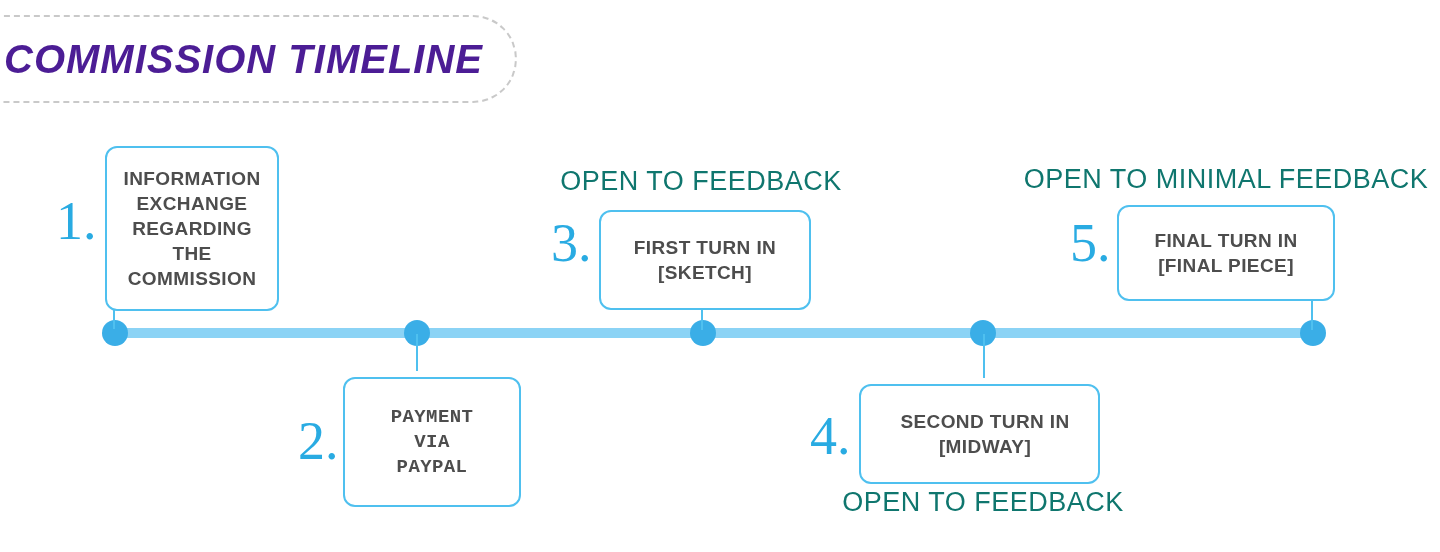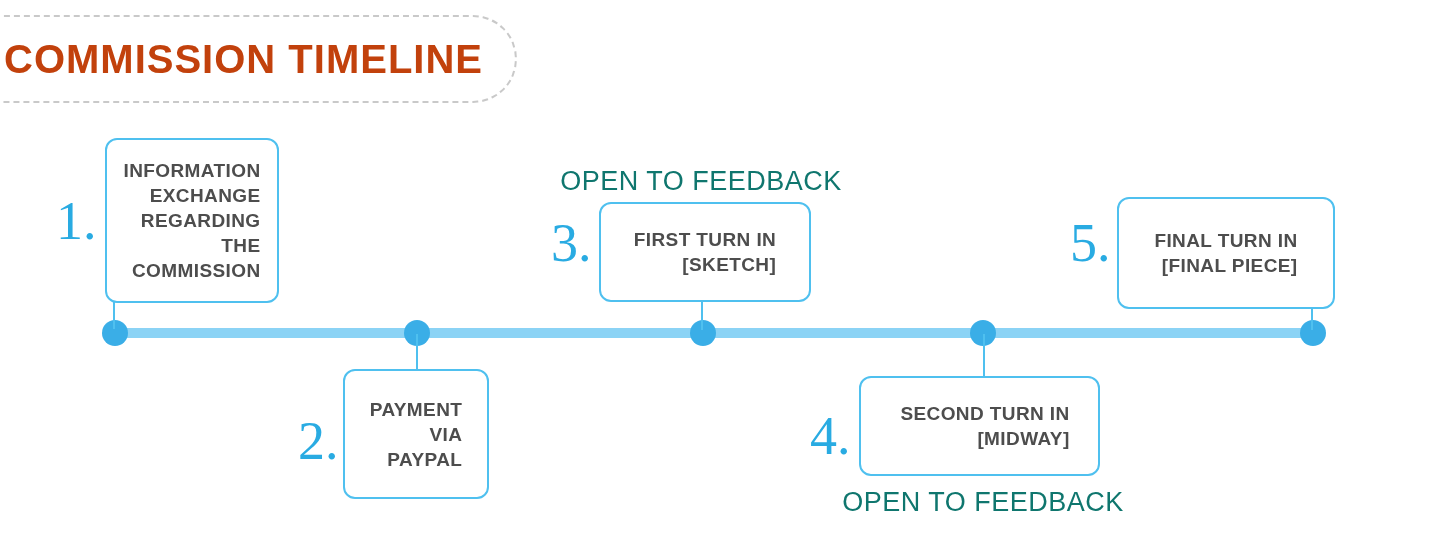--- a/index.html
+++ b/index.html
@@ -27,23 +27,24 @@
     border-radius: 46px;
     box-sizing: border-box;
     display: flex;
     align-items: center;
     justify-content: center;
     padding-left: 40px;
   }
   .title-text {
     font-size: 40px;
     font-weight: 700;
-    color: #c2410c;
+    color: #4c1d95;
     letter-spacing: 1px;
     white-space: nowrap;
+    font-style: italic;
   }
 
   
   .timeline-bar {
     position: absolute;
     left: 103px;
     top: 328px;
     width: 1222px;
     height: 10px;
     background: #8bd3f5;
@@ -66,21 +67,22 @@
   
   .step-box {
     position: absolute;
     box-sizing: border-box;
     background: #ffffff;
     border: 2px solid #4fc0ef;
     border-radius: 12px;
     display: flex;
     align-items: center;
     justify-content: center;
-    text-align: right;
+    text-align: center;
+    margin-top: 8px;
   }
   .step-label {
     font-size: 19px;
     font-weight: 700;
     color: #4d4d4d;
     line-height: 25px;
     letter-spacing: 0.4px;
     white-space: pre-line;
   }
 
@@ -130,39 +132,40 @@
   <div class="step-number" style="left:56px; top:194px;">1.</div>
   <div class="step-box" style="left:105px; top:138px; width:174px; height:165px;">
     <div class="step-label">INFORMATION
 EXCHANGE
 REGARDING
 THE
 COMMISSION</div>
   </div>
 
   <div class="step-number" style="left:298px; top:414px;">2.</div>
-  <div class="step-box" style="left:343px; top:369px; width:146px; height:130px;">
+  <div class="step-box" style="left:343px; top:369px; width:178px; height:130px;font-family:Liberation Mono, monospace;">
     <div class="step-label">PAYMENT
 VIA
 PAYPAL</div>
   </div>
 
   <div class="feedback-label" style="left:701px; top:166px;">OPEN TO FEEDBACK</div>
   <div class="step-number" style="left:551px; top:216px;">3.</div>
   <div class="step-box" style="left:599px; top:202px; width:212px; height:100px;">
     <div class="step-label">FIRST TURN IN
 [SKETCH]</div>
   </div>
 
   <div class="step-number" style="left:810px; top:409px;">4.</div>
   <div class="step-box" style="left:859px; top:376px; width:241px; height:100px;padding-left:11px;">
     <div class="step-label">SECOND TURN IN
 [MIDWAY]</div>
   </div>
   <div class="feedback-label" style="left:983px; top:487px;">OPEN TO FEEDBACK</div>
 
+  <div class="feedback-label" style="left:1226px; top:164px;">OPEN TO MINIMAL FEEDBACK</div>
   <div class="step-number" style="left:1070px; top:216px;">5.</div>
-  <div class="step-box" style="left:1117px; top:197px; width:218px; height:112px;">
+  <div class="step-box" style="left:1117px; top:197px; width:218px; height:96px;">
     <div class="step-label">FINAL TURN IN
 [FINAL PIECE]</div>
   </div>
 
 </div>
 
 </body></html>

